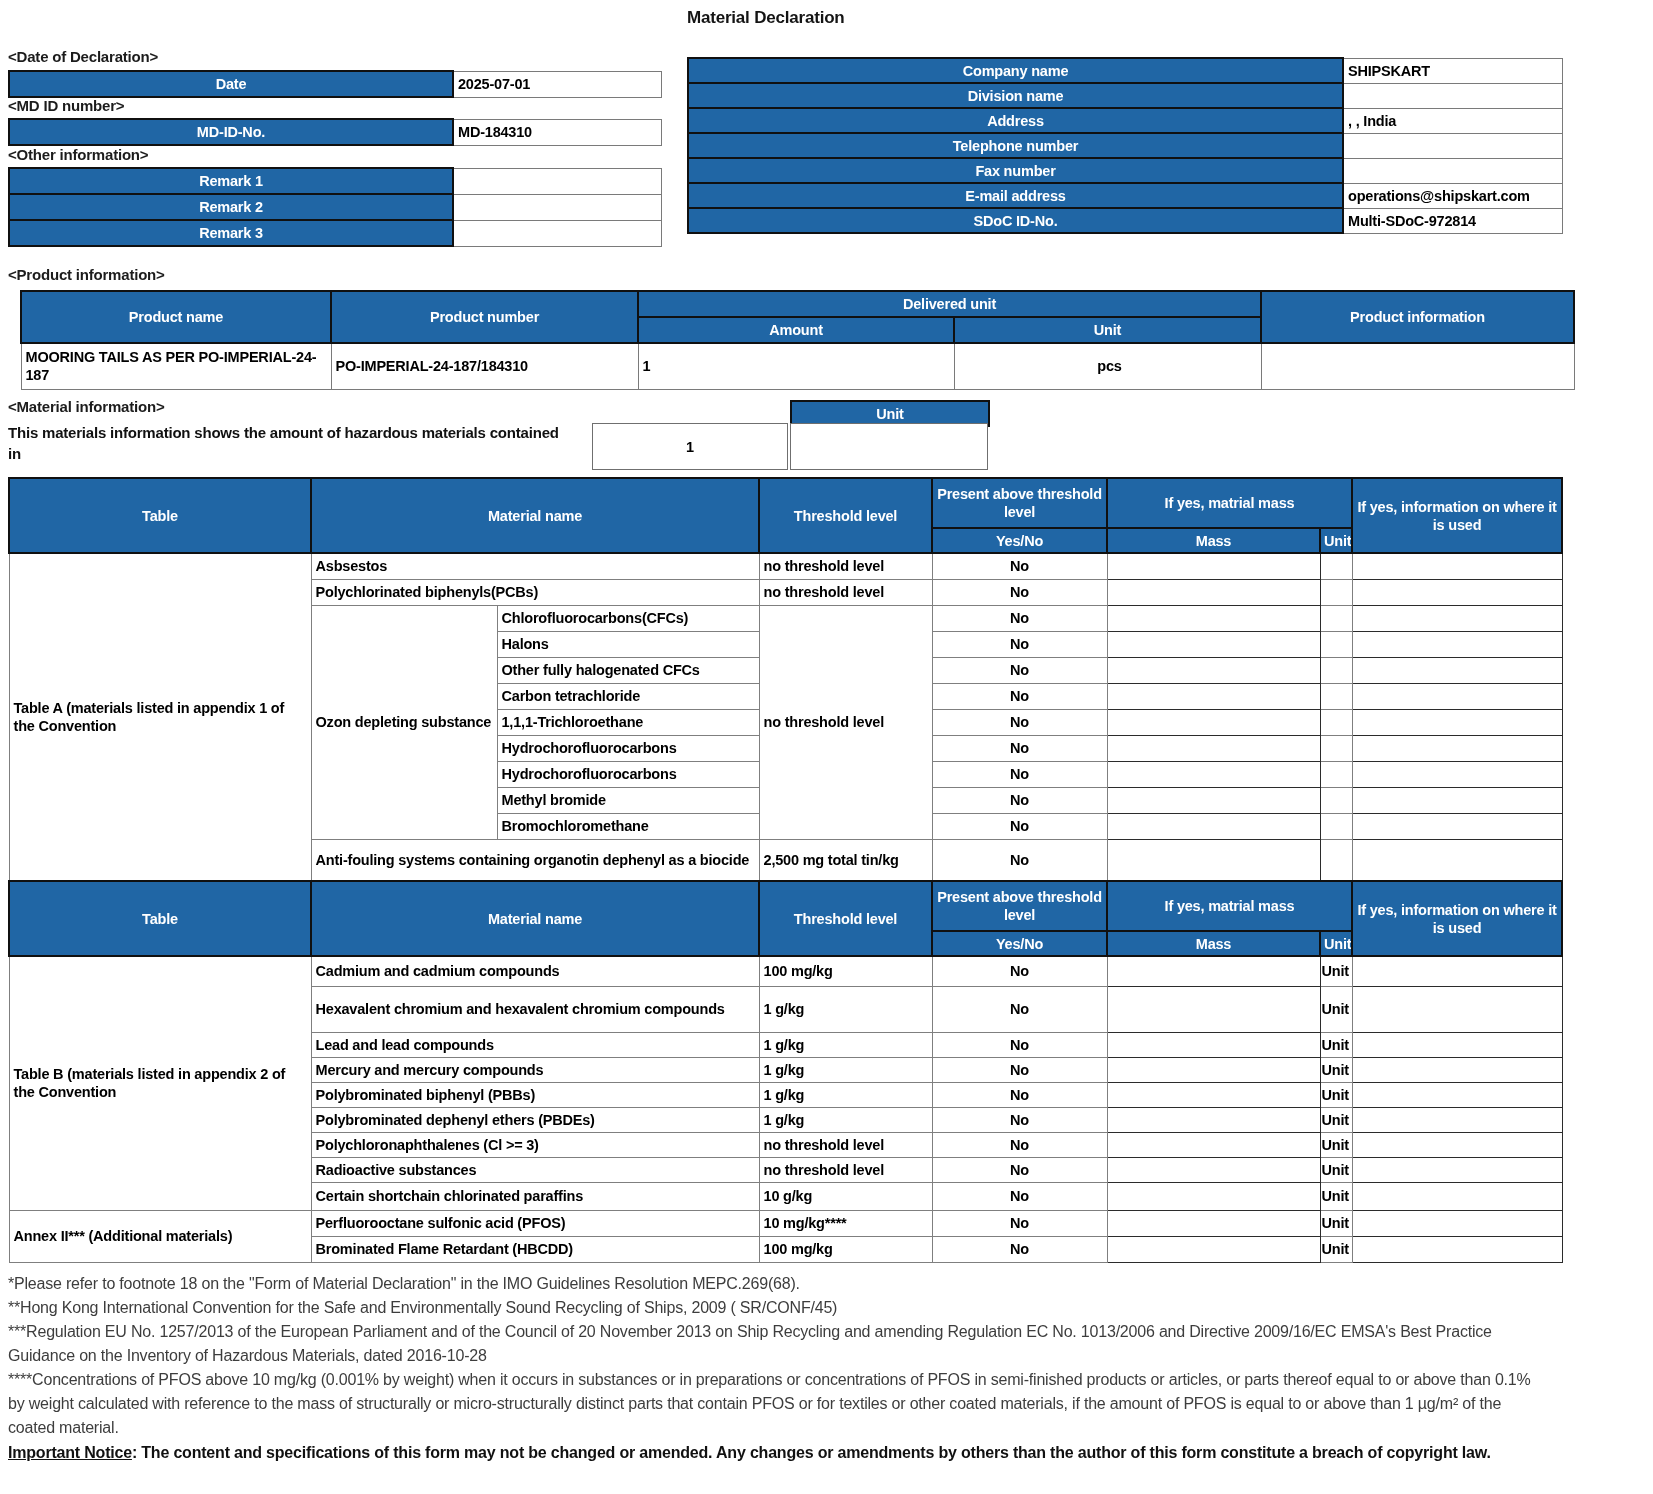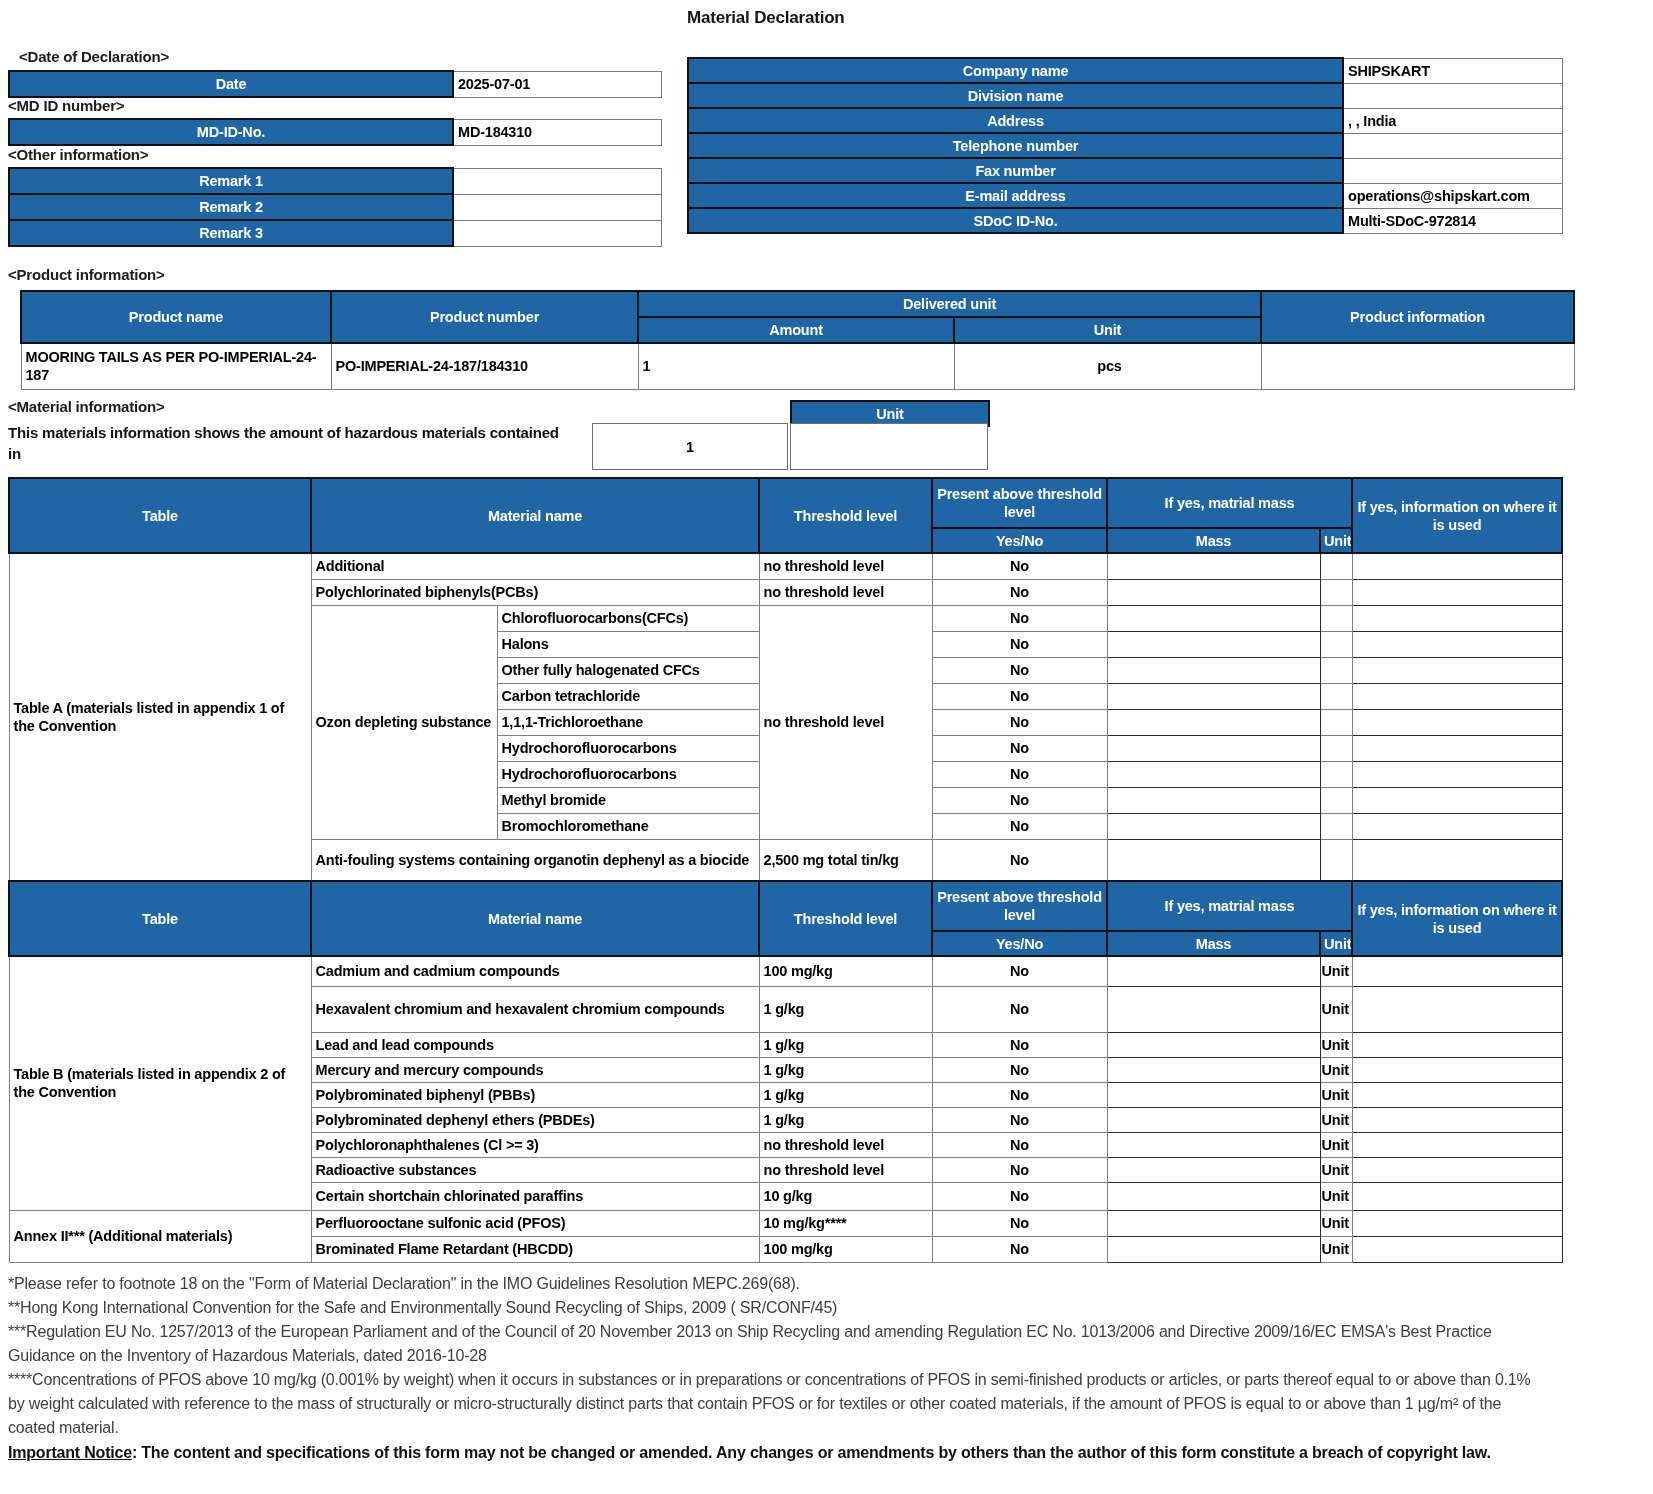--- a/index.html
+++ b/index.html
@@ -41,21 +41,21 @@
   .notice{font-size:16px;font-weight:bold;color:#111;line-height:26px;}
   .notice .nlabel{text-decoration:underline;}
 </style>
 </head>
 <body>
 
 <div id="page">
 
   <div class="abs doc-title" style="left:687px;top:8px;">Material Declaration</div>
 
-  <div class="abs sec-heading" style="left:19px;top:48px;text-align:right;">&lt;Date of Declaration&gt;</div>
+  <div class="abs sec-heading" style="left:8px;top:48px;text-align:right;">&lt;Date of Declaration&gt;</div>
   <table class="abs" style="left:8px;top:70px;width:652px;">
     <colgroup>
         <col style="width:444px">
         <col style="width:208px">
       </colgroup>
     <tbody>
         <tr class="h26">
       <td class="hcell">Date</td>
       <td class="valcell">2025-07-01</td>
     </tr>
@@ -194,21 +194,21 @@
       <td class="hcell" rowspan="2">If yes, information on where it is used</td>
     </tr>
     <tr class="h25">
       <td class="hcell">Yes/No</td>
       <td class="hcell">Mass</td>
       <td class="hcell">Unit</td>
     </tr>
 
     <tr class="h26">
       <td class="cell glabel" rowspan="12">Table A (materials listed in appendix 1 of the Convention</td>
-      <td class="cell mat" colspan="2">Additional</td>
+      <td class="cell mat" colspan="2">Asbsestos</td>
       <td class="cell thr">no threshold level</td>
       <td class="cell yn">No</td>
       <td class="cell cdark"></td>
       <td class="cell ucell"></td>
       <td class="cell cdark"></td>
     </tr>
     <tr class="h26">
       <td class="cell mat" colspan="2">Polychlorinated biphenyls(PCBs)</td>
       <td class="cell thr">no threshold level</td>
       <td class="cell yn">No</td>

